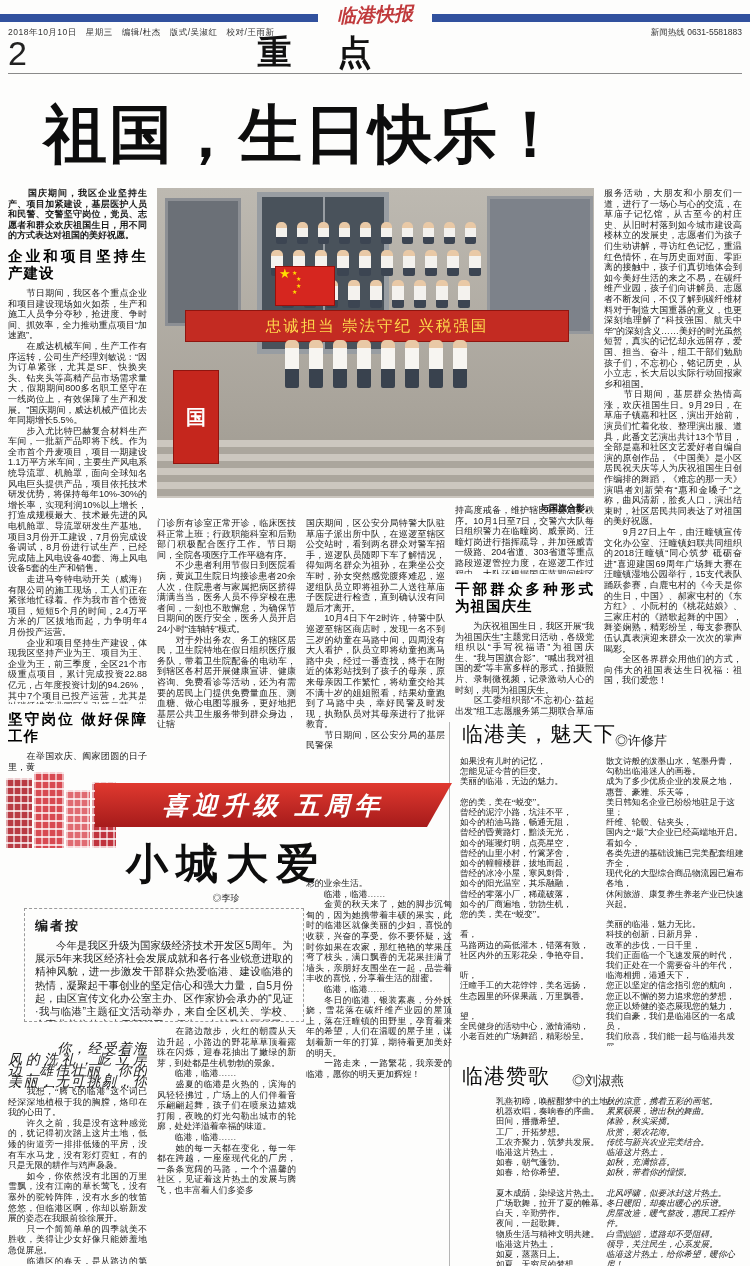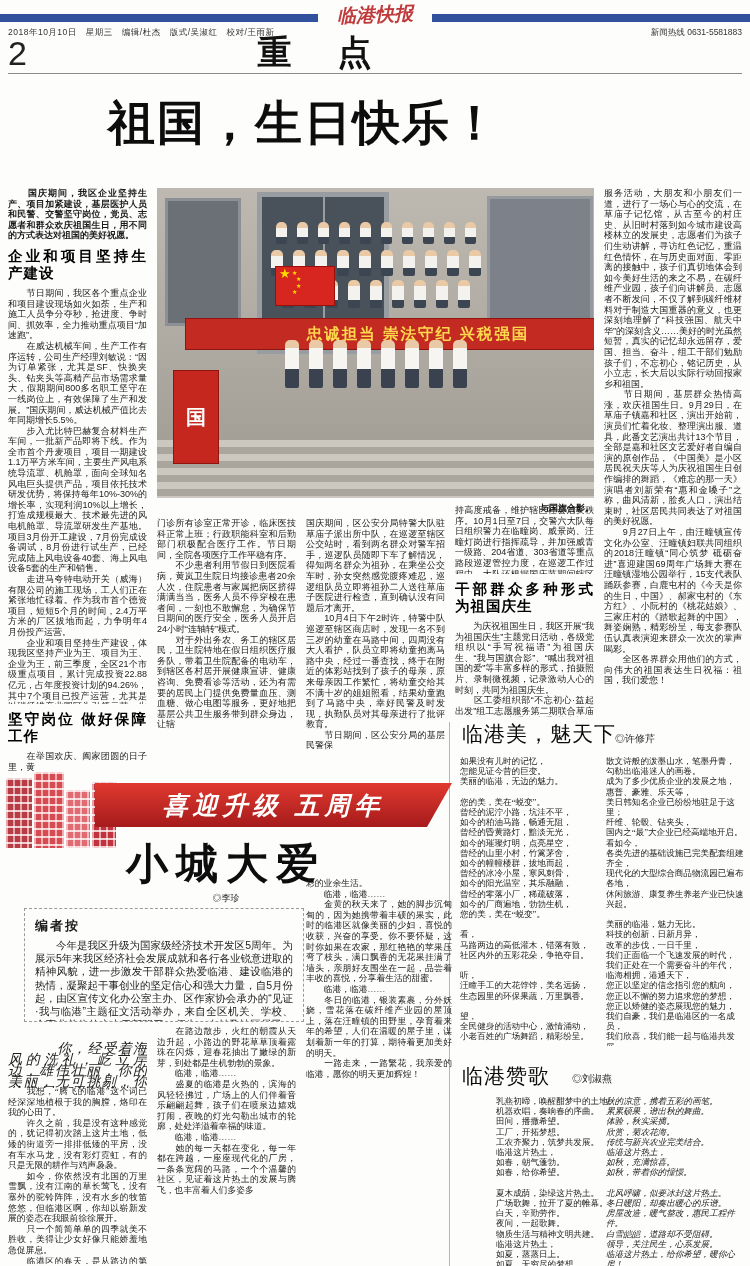--- a/index.html
+++ b/index.html
@@ -12,21 +12,21 @@
             font-family:"DejaVu Serif",serif;font-style:italic;font-weight:bold;
             font-size:19px;color:#c03a3c;transform:rotate(-2deg);}
   .dateline{position:absolute;top:27px;left:8px;font-size:8.5px;color:#333;letter-spacing:.5px;}
   .hotline{position:absolute;top:27px;right:8px;font-size:8.5px;color:#333;text-align:right;}
   .pagenum{position:absolute;top:34px;left:8px;font-size:34px;color:#222;font-weight:400;}
   .sectitle{position:absolute;top:30px;left:12px;width:605px;text-align:center;
             font-size:34px;font-weight:bold;letter-spacing:46px;text-indent:46px;color:#111;}
   .rule{position:absolute;top:73px;left:8px;width:734px;height:1px;background:#8a8a8a;}
   
   .headline{position:absolute;top:92px;left:0;width:608px;text-align:center;margin:0;
-            font-family:"Liberation Serif","DejaVu Serif",serif;font-size:47px;font-weight:bold;color:#0d0d0d;letter-spacing:2px;}
+            font-family:"Liberation Serif","DejaVu Serif",serif;font-size:63px;font-weight:bold;color:#0d0d0d;letter-spacing:2px;}
   .byline{position:absolute;top:163px;left:0;width:750px;text-align:center;font-size:9.5px;color:#222;}
   .colmn{position:absolute;font-size:9px;line-height:10.6px;text-align:justify;
          white-space:pre-wrap;overflow:hidden;word-break:break-all;color:#1b1b1b;}
   .subhd{font-size:14.5px;font-weight:bold;margin:7px 0 6px 0;line-height:17px;letter-spacing:1px;white-space:normal;color:#000;}
   .lead-intro{font-weight:bold;}
   .flexcol{display:flex;flex-direction:column;}
   .flexcol .grow{flex:1 1 auto;overflow:hidden;}
   .fixedclip{overflow:hidden;}
   
   .photo{position:absolute;left:157px;top:188px;width:437px;height:310px;overflow:hidden;
@@ -37,34 +37,34 @@
   .ph-glass{position:absolute;left:330px;top:8px;width:100px;height:132px;background:#7d828a;border:3px solid #95989c;}
   .ph-steps{position:absolute;left:0;bottom:0;width:100%;height:58px;
             background:repeating-linear-gradient(180deg,#ccc7bf 0 7px,#aba69d 7px 14px);}
   .prow{position:absolute;left:24px;right:24px;display:flex;justify-content:center;gap:10px;}
   .pe{display:inline-block;width:11px;border-radius:5px 5px 2px 2px;
       background:linear-gradient(#e9c9a6 0 6px,#f4f2ee 6px 70%,#3c4552 70% 100%);}
   .r1{top:34px;} .r1 .pe{height:22px;}
   .r2{top:62px;} .r2 .pe{height:26px;width:12px;}
   .r3{top:92px;} .r3 .pe{height:28px;width:12px;}
   .r4{top:152px;} .r4 .pe{height:48px;width:14px;background:linear-gradient(#e9c9a6 0 8px,#f7f5f1 8px 60%,#39424e 60% 100%);}
-  .ph-banner{position:absolute;left:28px;top:130px;width:382px;height:30px;background:#c32b22;
-             color:#ffd94d;font-weight:bold;font-size:15.5px;letter-spacing:2px;
-             display:flex;align-items:center;justify-content:center;border:1px solid #8f150f;padding-left:41px;}
+  .ph-banner{position:absolute;left:28px;top:122px;width:382px;height:30px;background:#c32b22;
+             color:#ffd94d;font-weight:normal;font-size:15.5px;letter-spacing:2px;
+             display:flex;align-items:center;justify-content:center;border:1px solid #8f150f;}
   .ph-flag{position:absolute;left:118px;top:78px;width:58px;height:38px;background:#d6261f;border:1px solid #9b0f0a;}
   .ph-flag .sb{position:absolute;left:3px;top:-1px;color:#ffde00;font-size:13px;}
   .ph-flag .ss{position:absolute;color:#ffde00;font-size:6px;}
   .ph-placard{position:absolute;left:16px;top:182px;width:44px;height:92px;background:#c5261d;border:1px solid #8f150f;
               color:#fff;font-size:20px;font-weight:bold;display:flex;align-items:center;justify-content:center;}
   .caption{position:absolute;left:380px;top:502px;width:214px;text-align:right;font-size:9px;font-weight:bold;color:#111;}
   
   .vdiv{position:absolute;left:449px;top:722px;width:1px;height:544px;background:#b5b5b5;}
   .poemtitle{position:absolute;font-family:"Liberation Serif","DejaVu Serif",serif;
              font-size:21px;font-weight:normal;color:#0c0c0c;letter-spacing:1px;margin:0;}
-  .poemauthor{position:absolute;font-size:10px;color:#222;}
+  .poemauthor{position:absolute;font-size:13px;color:#222;}
   .poem{position:absolute;font-family:"Liberation Serif","DejaVu Serif",serif;
         font-size:8.6px;line-height:10.2px;white-space:pre-wrap;overflow:hidden;color:#222;}
   
   .bldgs{position:absolute;left:6px;top:772px;width:112px;height:76px;}
   .bld{position:absolute;bottom:0;background:#c9434c;
        background-image:repeating-linear-gradient(180deg,rgba(255,255,255,.75) 0 2px,transparent 2px 8px),
                         repeating-linear-gradient(90deg,rgba(255,255,255,.55) 0 2px,transparent 2px 7px);}
   .b1{left:0;width:26px;height:70px;background-color:#b93b44;}
   .b2{left:28px;width:30px;height:76px;background-color:#d84a52;}
   .b3{left:60px;width:24px;height:58px;background-color:#e06b72;}

